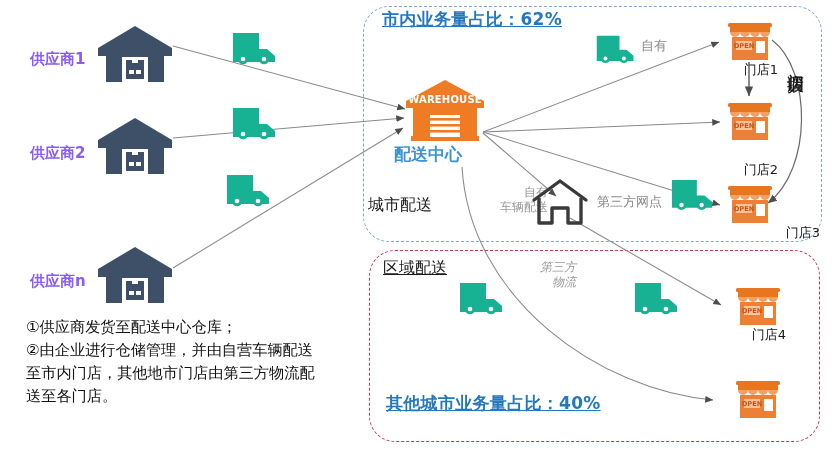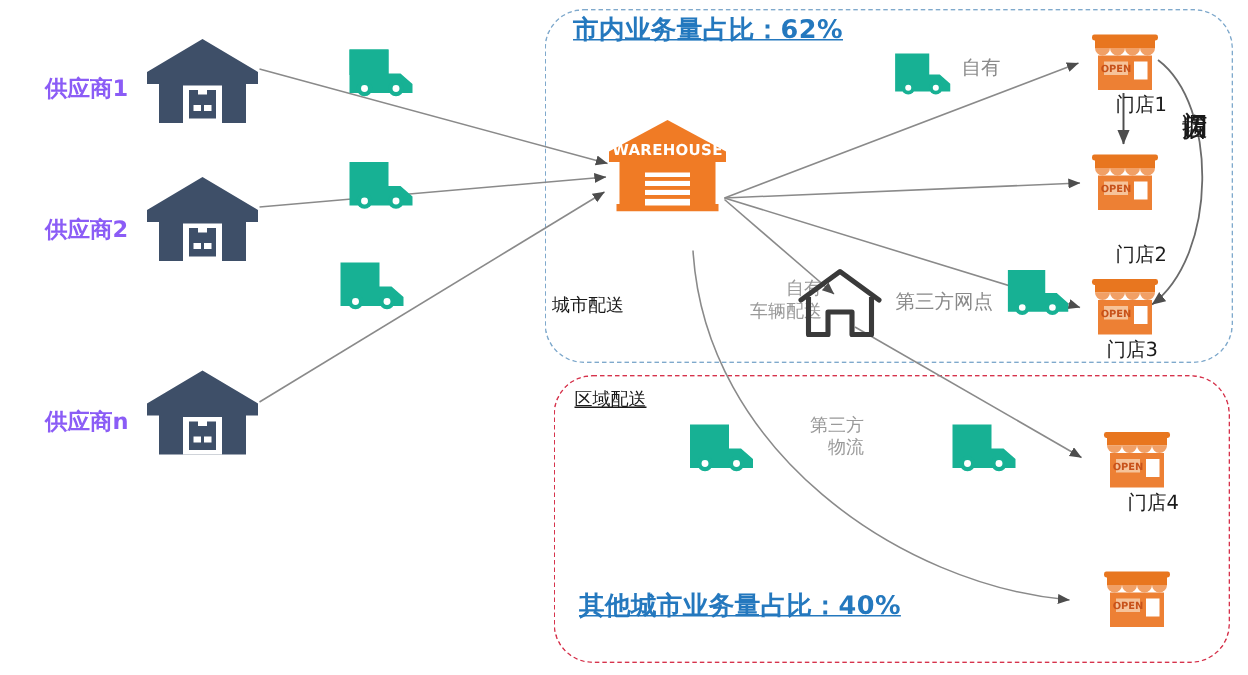--- a/index.html
+++ b/index.html
@@ -49,21 +49,21 @@
     text-decoration:underline;
   }
   .dc-name{
     color:#3C93D4;
     font-weight:bold;
     font-size:17px;
     white-space:nowrap;
   }
   .region-name{
     color:#1a1a1a;
-    font-size:12px;
+    font-size:16px;
     white-space:nowrap;
   }
   .gray-note{
     color:#9a9a9a;
     font-size:12px;
     line-height:1.25;
     white-space:nowrap;
     text-align:right;
   }
   .store-name{
@@ -196,20 +196,21 @@
       <path d="M41,1 L80,22 L80,29 L2,29 L2,22 Z" fill="#F07B25"></path>
       <rect x="9" y="26" width="64" height="34" fill="#F07B25"></rect>
       <rect x="7" y="57" width="68" height="5" fill="#F07B25"></rect>
       <rect x="26" y="36" width="30" height="22" fill="#ffffff"></rect>
       <rect x="26" y="39" width="30" height="2.6" fill="#F07B25"></rect>
       <rect x="26" y="45" width="30" height="2.6" fill="#F07B25"></rect>
       <rect x="26" y="51" width="30" height="2.6" fill="#F07B25"></rect>
       <text x="41" y="24" text-anchor="middle" fill="#ffffff" font-family="'DejaVu Sans','Liberation Sans',sans-serif" font-size="10" font-weight="bold" letter-spacing="0.2">WAREHOUSE</text>
     </svg>
   </div>
+  <div class="abs dc-name" style="left:394px;top:143px;">配送中心</div>
   <div class="abs region-name" style="left:368px;top:195px;">城市配送</div>
 
   <div class="abs" style="left:595px;top:31px;">
     <svg width="42" height="33" viewBox="0 0 48 37">
       <path d="M2,5 h26 v16 h8 l8,7 v6 h-42 z" fill="#17B194"></path>
       <circle cx="12" cy="31" r="5.2" fill="#17B194"></circle>
       <circle cx="12" cy="31" r="2.3" fill="#ffffff"></circle>
       <circle cx="33" cy="31" r="5.2" fill="#17B194"></circle>
       <circle cx="33" cy="31" r="2.3" fill="#ffffff"></circle>
     </svg>
@@ -269,37 +270,37 @@
     <svg width="50" height="42" viewBox="0 0 50 42">
       <rect x="5" y="6" width="40" height="6" fill="#E8761F"></rect>
       <path d="M5,12 h10 a5,5 0 0 1 -10,0 z M15,12 h10 a5,5 0 0 1 -10,0 z M25,12 h10 a5,5 0 0 1 -10,0 z M35,12 h10 a5,5 0 0 1 -10,0 z" fill="#F1A066"></path>
       <rect x="3" y="3" width="44" height="4" rx="1.6" fill="#E8761F"></rect>
       <rect x="7" y="17" width="36" height="23" fill="#ED8034"></rect>
       <rect x="11" y="21" width="16" height="9" fill="#F6C39A"></rect>
       <text x="19" y="28.3" text-anchor="middle" fill="#C8521A" font-family="'DejaVu Sans','Liberation Sans',sans-serif" font-size="6.6" font-weight="bold">OPEN</text>
       <rect x="31" y="21" width="9" height="12" fill="#ffffff"></rect>
     </svg>
   </div>
-  <div class="abs store-name" style="left:716px;top:224px;width:56px;">门店3</div>
+  <div class="abs store-name" style="left:764px;top:224px;width:56px;">门店3</div>
 
   <div class="abs vert-text" style="left:786px;top:60px;height:130px;">门店调拨</div>
 
   <div class="abs region-name" style="left:383px;top:258px;text-decoration:underline;">区域配送</div>
 
   <div class="abs" style="left:458px;top:278px;">
     <svg width="48" height="37" viewBox="0 0 48 37">
       <path d="M2,5 h26 v16 h8 l8,7 v6 h-42 z" fill="#17B194"></path>
       <circle cx="12" cy="31" r="5.2" fill="#17B194"></circle>
       <circle cx="12" cy="31" r="2.3" fill="#ffffff"></circle>
       <circle cx="33" cy="31" r="5.2" fill="#17B194"></circle>
       <circle cx="33" cy="31" r="2.3" fill="#ffffff"></circle>
     </svg>
   </div>
 
-  <div class="abs gray-note" style="left:512px;top:276px;width:64px;">
+  <div class="abs gray-note" style="left:512px;top:260px;width:64px;font-style:italic;">
     <div>第三方</div>
     <div>物流</div>
   </div>
 
   <div class="abs" style="left:633px;top:278px;">
     <svg width="48" height="37" viewBox="0 0 48 37">
       <path d="M2,5 h26 v16 h8 l8,7 v6 h-42 z" fill="#17B194"></path>
       <circle cx="12" cy="31" r="5.2" fill="#17B194"></circle>
       <circle cx="12" cy="31" r="2.3" fill="#ffffff"></circle>
       <circle cx="33" cy="31" r="5.2" fill="#17B194"></circle>
@@ -328,14 +329,20 @@
       <path d="M5,12 h10 a5,5 0 0 1 -10,0 z M15,12 h10 a5,5 0 0 1 -10,0 z M25,12 h10 a5,5 0 0 1 -10,0 z M35,12 h10 a5,5 0 0 1 -10,0 z" fill="#F1A066"></path>
       <rect x="3" y="3" width="44" height="4" rx="1.6" fill="#E8761F"></rect>
       <rect x="7" y="17" width="36" height="23" fill="#ED8034"></rect>
       <rect x="11" y="21" width="16" height="9" fill="#F6C39A"></rect>
       <text x="19" y="28.3" text-anchor="middle" fill="#C8521A" font-family="'DejaVu Sans','Liberation Sans',sans-serif" font-size="6.6" font-weight="bold">OPEN</text>
       <rect x="31" y="21" width="9" height="12" fill="#ffffff"></rect>
     </svg>
   </div>
   <div class="abs store-name" style="left:730px;top:419px;width:56px;margin-top:40px;">门店5</div>
 
+  <div id="desc">
+    <div>①供应商发货至配送中心仓库；</div>
+    <div>②由企业进行仓储管理，并由自营车辆配送</div>
+    <div>至市内门店，其他地市门店由第三方物流配</div>
+    <div>送至各门店。</div>
+  </div>
 
 </div>
 
 </body></html>

